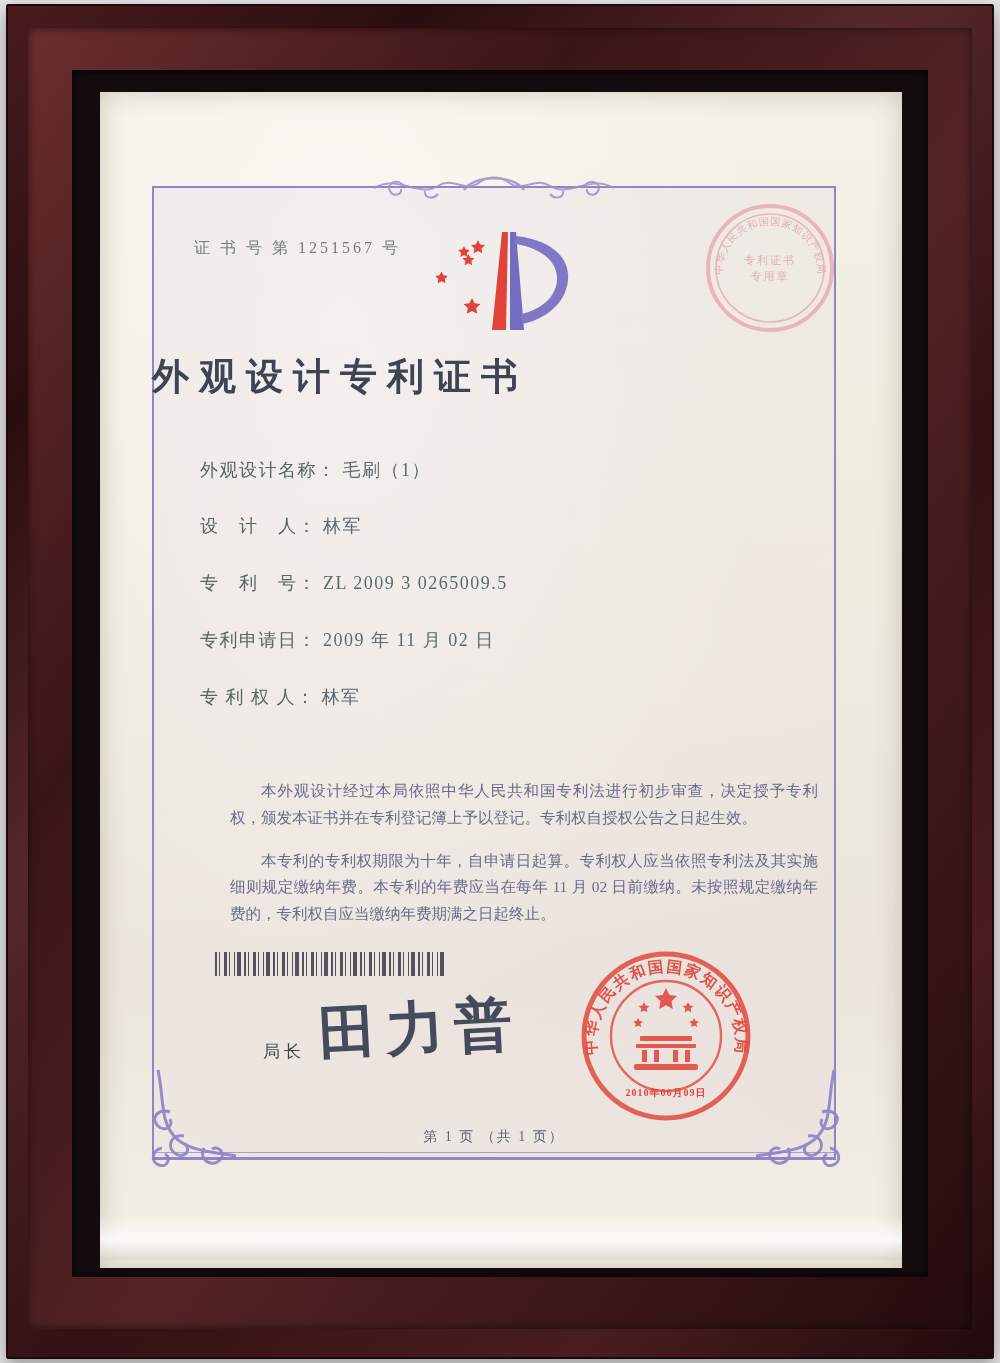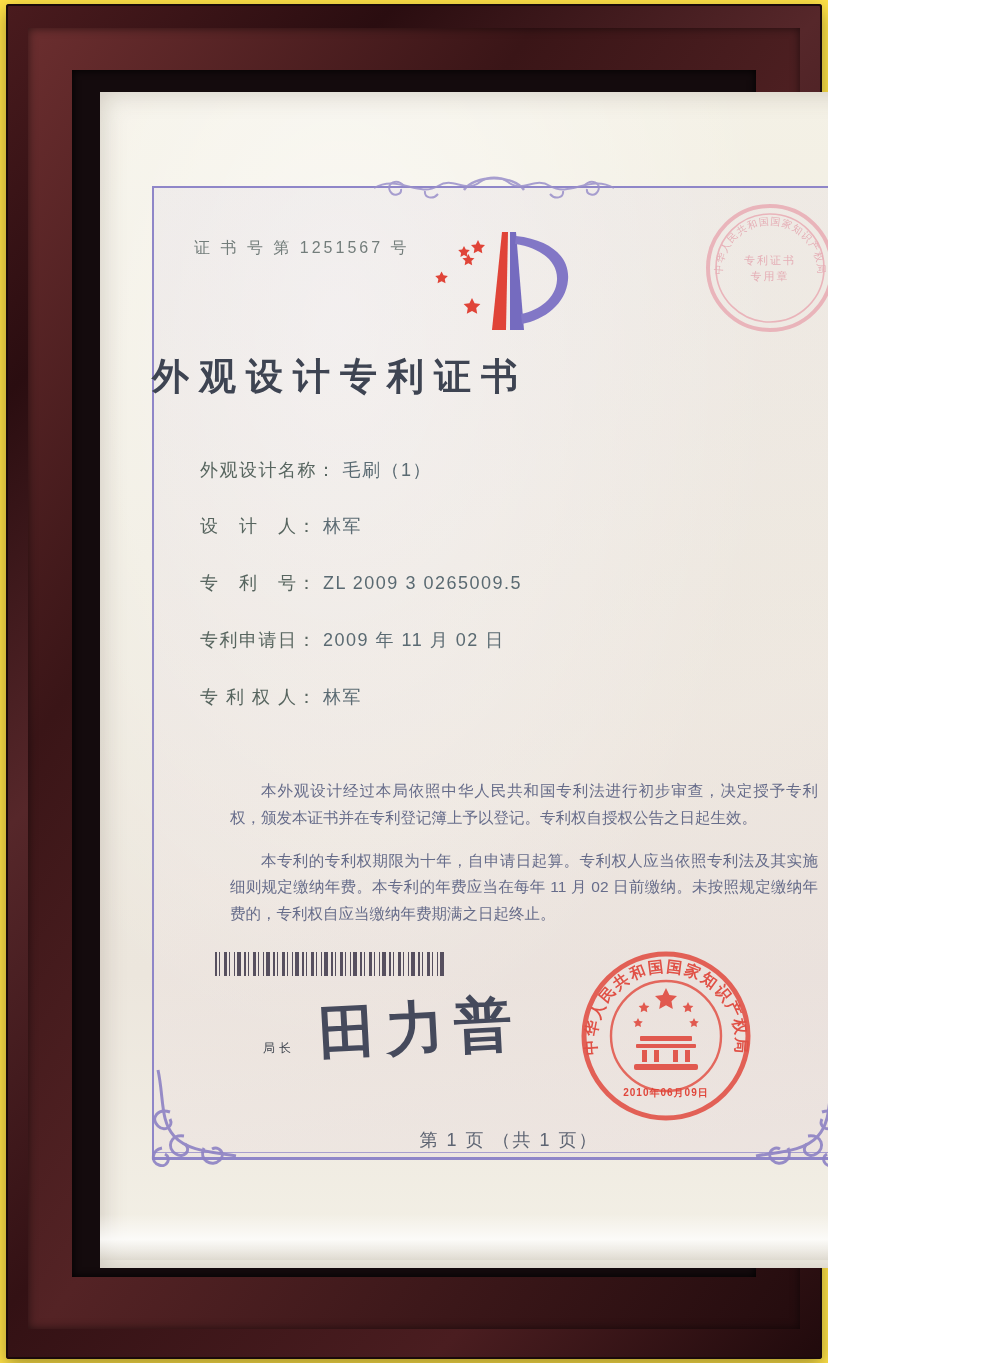--- a/index.html
+++ b/index.html
@@ -1,17 +1,17 @@
 <!DOCTYPE html>
 <html><head>
 <meta charset="utf-8">
 <style>
   html,body{margin:0;padding:0;background:#ffffff;}
-  .stage{position:relative;width:828px;height:1363px;overflow:hidden;
-         font-family:Liberation Sans, sans-serif;background:#fde047;}
+  .stage{position:relative;width:1000px;height:1363px;overflow:hidden;
+         font-family:Liberation Serif, serif;background:#e5e5e5;}
   
   .frame{position:absolute;left:6px;top:4px;right:6px;bottom:4px;
          background:linear-gradient(135deg,#4a1b1e 0%,#2a0d10 18%,#56272a 38%,#331114 60%,#4a1d20 82%,#200a0c 100%);
          border-radius:3px;
          box-shadow:inset 0 0 0 2px #1a0a0b, 0 6px 18px rgba(0,0,0,.35);}
   .frame-bevel{position:absolute;left:28px;top:28px;right:28px;bottom:34px;
          background:linear-gradient(125deg,#6b2e2f 0%,#3a1517 30%,#542325 55%,#240c0e 100%);
          box-shadow:inset 0 0 10px rgba(0,0,0,.55);}
   .frame-lip{position:absolute;left:72px;top:70px;right:72px;bottom:86px;
          background:#140b0d;box-shadow:inset 0 0 8px #000;}
@@ -41,25 +41,25 @@
   .frow{position:absolute;left:200px;font-size:18px;color:#57655f;letter-spacing:1.5px;white-space:nowrap;}
   .frow .fvalue{color:#5a6a72;margin-left:6px;}
   .body-text{position:absolute;left:214px;top:762px;width:620px;font-size:15.5px;
              line-height:1.73;color:#666c8a;text-align:justify;}
   .body-text p{margin:16px;text-indent:2em;}
   .barcode{position:absolute;left:215px;top:952px;width:232px;height:24px;opacity:.85;
      background:repeating-linear-gradient(90deg,
        #3c3548 0 2px,transparent 2px 4px,#3c3548 4px 5px,transparent 5px 9px,
        #3c3548 9px 12px,transparent 12px 14px,#3c3548 14px 15px,transparent 15px 19px,
        #3c3548 19px 20px,transparent 20px 22px,#3c3548 22px 26px,transparent 26px 29px);}
-  .signer{position:absolute;left:263px;top:1040px;font-size:12px;color:#3f454f;letter-spacing:4px;}
+  .signer{position:absolute;left:263px;top:1040px;font-size:17px;color:#3f454f;letter-spacing:4px;}
   .signature{position:absolute;left:318px;top:990px;font-size:58px;color:#343a4e;
              transform:rotate(-3deg);letter-spacing:10px;font-weight:bold;opacity:.9;}
   .footer{position:absolute;left:152px;top:1128px;width:684px;text-align:center;
-          font-size:18px;color:#5d6472;letter-spacing:2px;padding-left:15px;}
+          font-size:14px;color:#5d6472;letter-spacing:2px;}
   
   .seal{position:absolute;left:576px;top:946px;width:180px;height:180px;opacity:.92;}
   .seal-date{position:absolute;left:576px;top:1086px;width:180px;text-align:center;
              font-size:10px;font-weight:bold;color:#e0453a;letter-spacing:1px;}
   .corner-seal{position:absolute;left:702px;top:200px;width:136px;height:136px;opacity:.75;}
   .logo{position:absolute;left:418px;top:228px;width:170px;height:112px;}
 </style>
 </head>
 <body>
 

